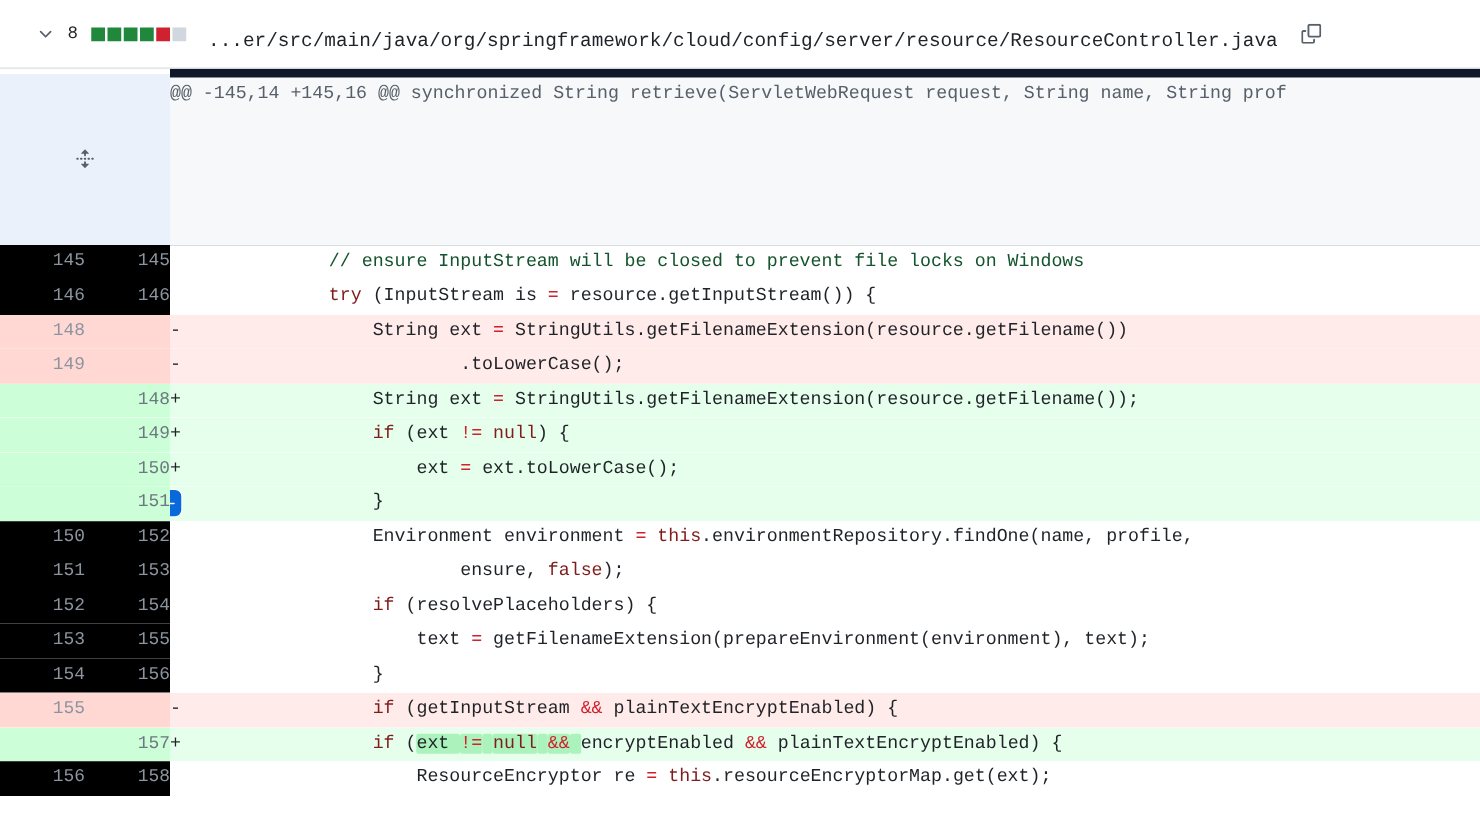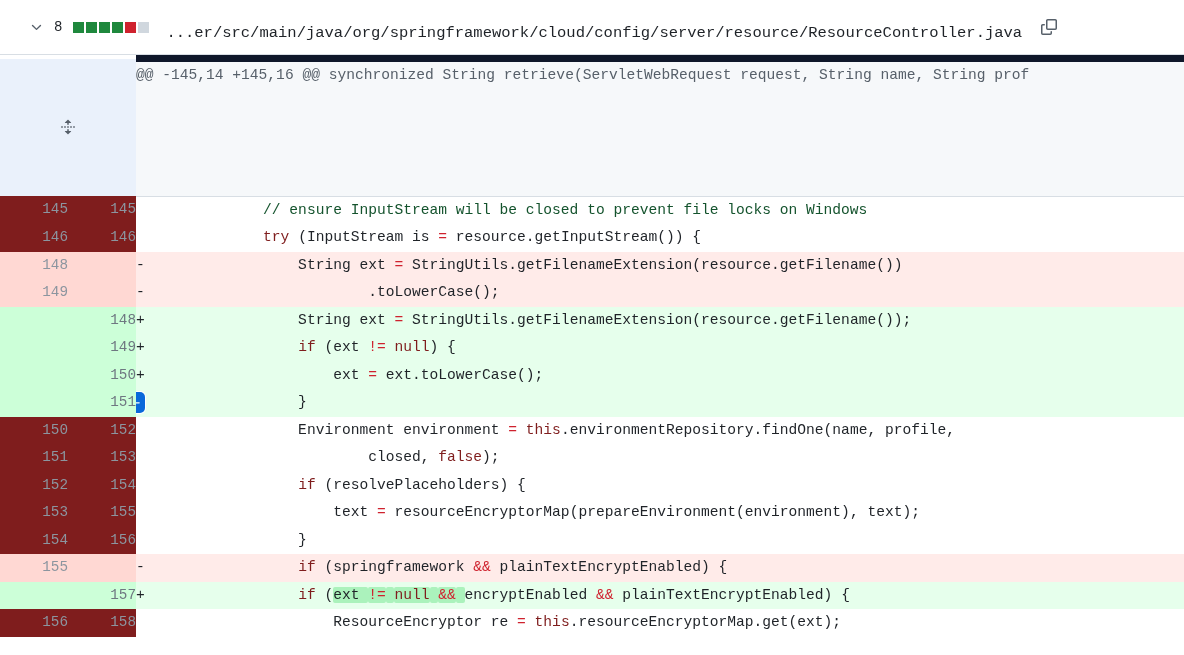--- a/index.html
+++ b/index.html
@@ -130,21 +130,21 @@
     color: #1f2328;
     position: relative;
     overflow: hidden;
   }
   .marker {
     display: inline-block;
     width: 22px;
   }
 
   
-  tr.ctx td.num  { background: #7f1d1d; }
+  tr.ctx td.num  { background: #000000; }
   tr.ctx td.code { background: #ffffff; }
 
   tr.del td.num  { background: #ffd8d3; color: #8c959f; }
   tr.del td.code { background: #ffebe9; }
 
   tr.add td.num  { background: #ccffd8; color: #6e7781; }
   tr.add td.code { background: #e6ffec; }
 
   tr.hunk td.num {
     background: #eaf1fb;
@@ -289,41 +289,41 @@
                 </svg></span><span class="marker">+</span><span>                }</span></td>
           </tr>
           <tr class="ctx">
             <td class="num">150</td>
             <td class="num">152</td>
             <td class="code"><span class="marker"> </span><span>                Environment environment </span><span class="op">=</span><span> </span><span class="kb">this</span><span>.environmentRepository.findOne(name, profile,</span></td>
           </tr>
           <tr class="ctx">
             <td class="num">151</td>
             <td class="num">153</td>
-            <td class="code"><span class="marker"> </span><span>                        closed, </span><span class="kb">false</span><span>);</span></td>
+            <td class="code"><span class="marker"> </span><span>                        ensure, </span><span class="kb">false</span><span>);</span></td>
           </tr>
           <tr class="ctx">
             <td class="num">152</td>
             <td class="num">154</td>
             <td class="code"><span class="marker"> </span><span>                </span><span class="k">if</span><span> (resolvePlaceholders) {</span></td>
           </tr>
           <tr class="ctx">
             <td class="num">153</td>
             <td class="num">155</td>
-            <td class="code"><span class="marker"> </span><span>                    text </span><span class="op">=</span><span> resourceEncryptorMap(prepareEnvironment(environment), text);</span></td>
+            <td class="code"><span class="marker"> </span><span>                    text </span><span class="op">=</span><span> getFilenameExtension(prepareEnvironment(environment), text);</span></td>
           </tr>
           <tr class="ctx">
             <td class="num">154</td>
             <td class="num">156</td>
             <td class="code"><span class="marker"> </span><span>                }</span></td>
           </tr>
           <tr class="del">
             <td class="num">155</td>
             <td class="num"></td>
-            <td class="code"><span class="marker">-</span><span>                </span><span class="k">if</span><span> (springframework </span><span class="op">&amp;&amp;</span><span> plainTextEncryptEnabled) {</span></td>
+            <td class="code"><span class="marker">-</span><span>                </span><span class="k">if</span><span> (getInputStream </span><span class="op">&amp;&amp;</span><span> plainTextEncryptEnabled) {</span></td>
           </tr>
           <tr class="add">
             <td class="num"></td>
             <td class="num">157</td>
             <td class="code"><span class="marker">+</span><span>                </span><span class="k">if</span><span> (</span><span class="wd-add">ext </span><span class="wd-add op">!=</span><span class="wd-add"> </span><span class="wd-add kb">null</span><span class="wd-add"> </span><span class="wd-add op">&amp;&amp;</span><span class="wd-add"> </span><span>encryptEnabled </span><span class="op">&amp;&amp;</span><span> plainTextEncryptEnabled) {</span></td>
           </tr>
           <tr class="ctx">
             <td class="num">156</td>
             <td class="num">158</td>
             <td class="code"><span class="marker"> </span><span>                    ResourceEncryptor re </span><span class="op">=</span><span> </span><span class="kb">this</span><span>.resourceEncryptorMap.get(ext);</span></td>

